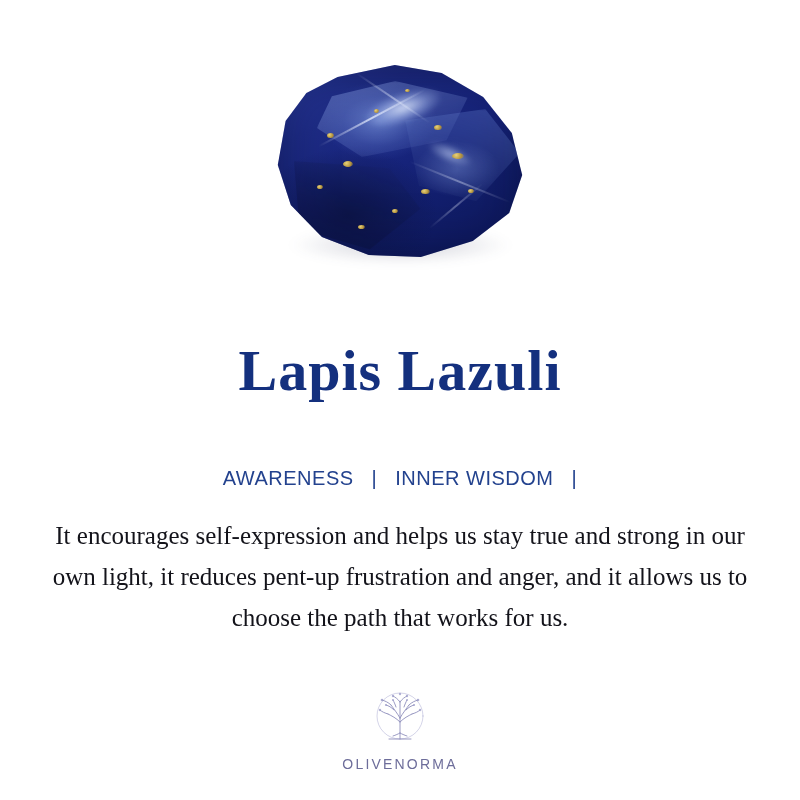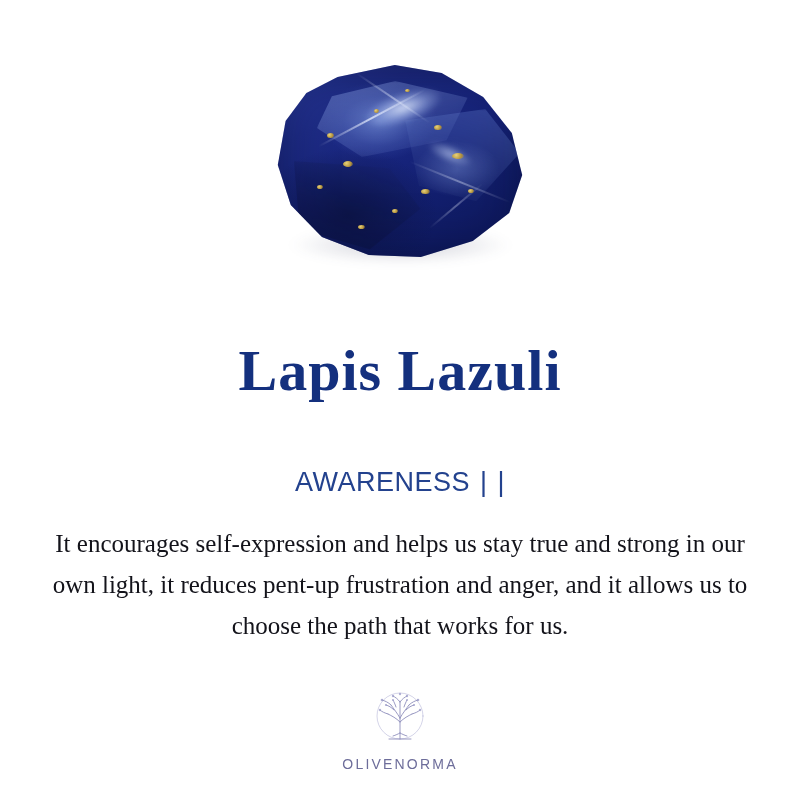--- a/index.html
+++ b/index.html
@@ -130,28 +130,28 @@
     font-size: 58px;
     font-weight: 700;
     color: #14307e;
     letter-spacing: 1px;
     line-height: 1;
     text-align: center;
   }
   .subtitle {
     margin-top: 28px;
     font-family: "Liberation Sans", sans-serif;
-    font-size: 27px;
+    font-size: 20px;
     font-weight: 300;
     color: #23428e;
     letter-spacing: 0.5px;
     text-align: center;
     display: flex;
     align-items: center;
-    gap: 10px;
+    gap: 18px;
   }
   .sep {
     color: #23428e;
     font-weight: 300;
   }
   .desc {
     width: 730px;
     text-align: center;
     font-family: "Liberation Serif", serif;
     font-size: 25px;
@@ -213,20 +213,21 @@
         <div class="pyrite" style="left:52%; top:12%; width:5px; height:3px;"></div>
       </div>
     </div>
   </div>
 
   <h1 class="title">Lapis  Lazuli</h1>
 
   <div class="subtitle">
     <span>AWARENESS</span>
     <span class="sep">|</span>
+    <span>INNER WISDOM</span>
     <span class="sep">|</span>
   </div>
 
   <p class="desc">It encourages self-expression and helps us stay true and strong in our own light, it reduces pent-up frustration and anger, and it allows us to choose the path that works for us.</p>
 
   <div class="logo-area">
     <svg class="logo-mark" viewBox="0 0 74 64" aria-hidden="true">
       <g stroke="#7b7bb0" stroke-width="0.9" fill="none" stroke-linecap="round">
         <circle cx="37" cy="28" r="23" stroke="#8a8ac0" stroke-width="0.8" opacity="0.55"></circle>
         <path d="M37 51 L37 30"></path>

